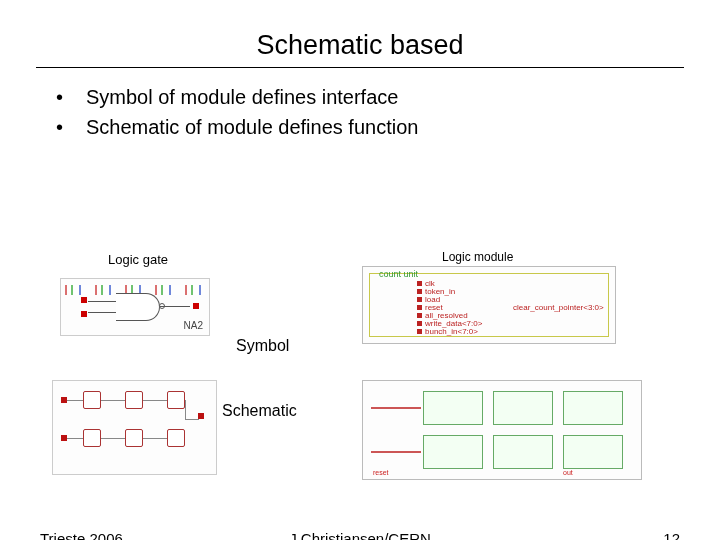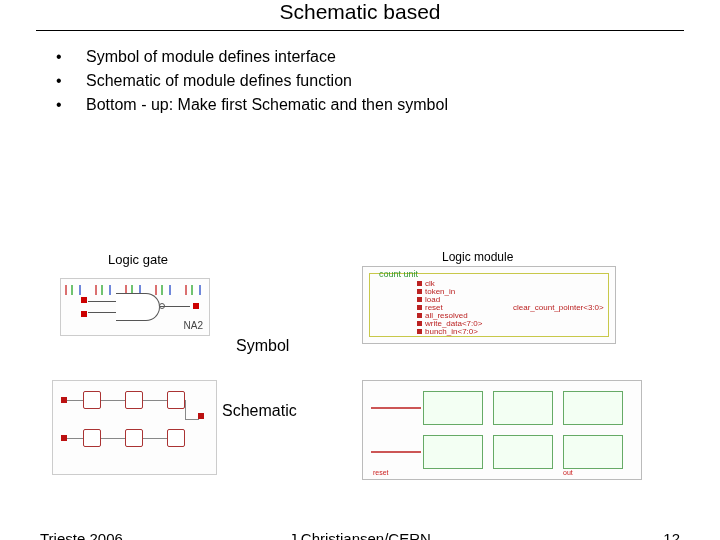--- a/index.html
+++ b/index.html
@@ -7,35 +7,35 @@
     width: 720px;
     height: 540px;
     background: #fff;
     font-family: Arial, Helvetica, sans-serif;
     color: #000;
     position: relative;
     overflow: hidden;
   }
   .title {
     text-align: center;
-    font-size: 21px;
-    padding: 0 0 6px 0;
+    font-size: 27px;
+    padding: 30px 0 6px 0;
     font-weight: 400;
   }
   .title-rule {
     border: none;
     border-top: 1.5px solid #000;
     margin: 0 36px 14px 36px;
   }
   .bullets {
     margin: 8px 40px 0 56px;
   }
   .bullets li {
     list-style: none;
-    font-size: 16px;
+    font-size: 20px;
     line-height: 1.5;
     position: relative;
     padding-left: 30px;
   }
   .bullets li::before {
     content: "•";
     position: absolute;
     left: 0;
     top: 0;
   }
@@ -138,21 +138,20 @@
 </style>
 </head>
 <body>
 
 <h1 class="title">Schematic based</h1>
 <hr class="title-rule">
 
 <ul class="bullets">
   <li>Symbol of module defines interface</li>
   <li>Schematic of module defines function</li>
-  <li>Bottom - up: Make first Schematic and then symbol</li>
 </ul>
 
 <div class="figarea">
 
   <div class="lbl" style="left:108px;top:22px">Logic gate</div>
   <div class="lbl lbl-small" style="left:442px;top:20px">Logic module</div>
 
   <div class="rowlbl rowlbl-sym">Symbol</div>
   <div class="rowlbl rowlbl-sch">Schematic</div>
 

